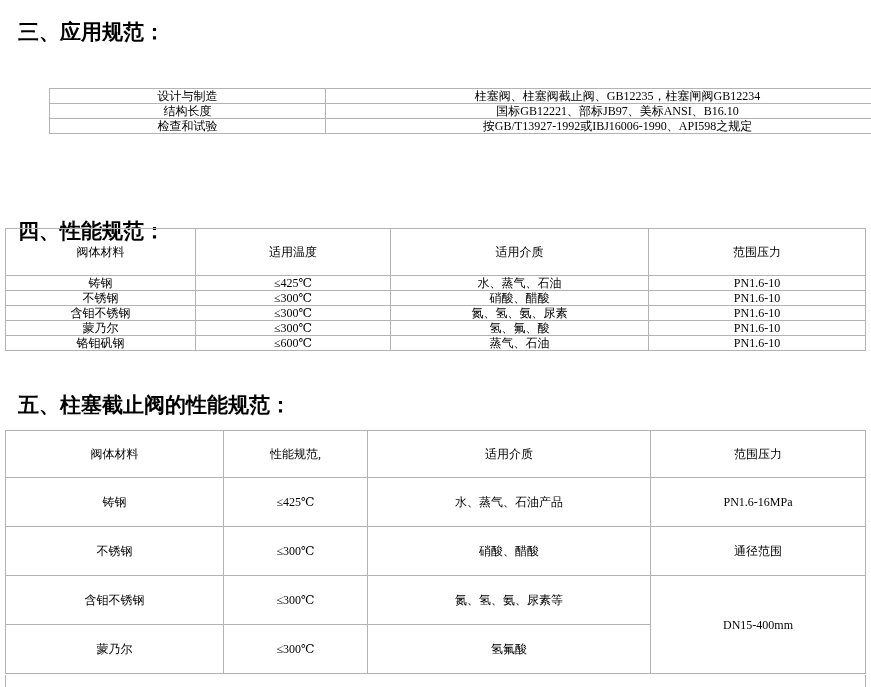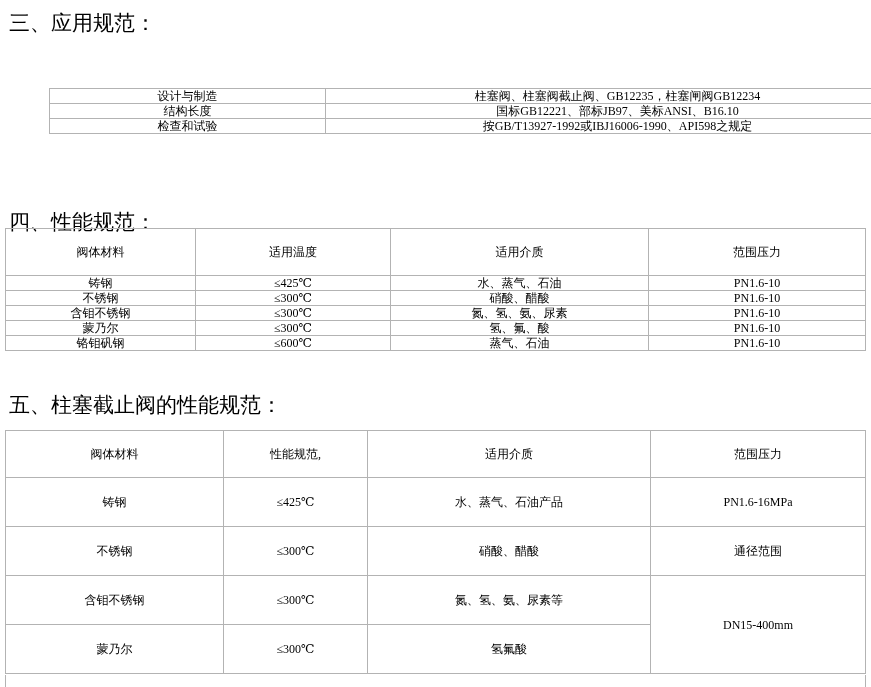--- a/index.html
+++ b/index.html
@@ -12,29 +12,29 @@
   .page {
     position: relative;
     width: 871px;
     height: 687px;
     background: #ffffff;
     overflow: hidden;
   }
   .heading {
     position: absolute;
     left: 5px;
-    margin: 4px;
+    margin: 13px;
     font-size: 21px;
-    font-weight: normal;
+    font-weight: bold;
     white-space: nowrap;
     color: #000000;
   }
   #h-application { top: 5px; }
   #h-performance { top: 204px; }
-  #h-plunger     { top: 387px; }
+  #h-plunger     { top: 378px; }
 
   table {
     position: absolute;
     left: 5px;
     width: 861px;
     border-collapse: collapse;
     table-layout: fixed;
     font-size: 12px;
     font-family: "Liberation Serif", "DejaVu Serif", serif;
   }

